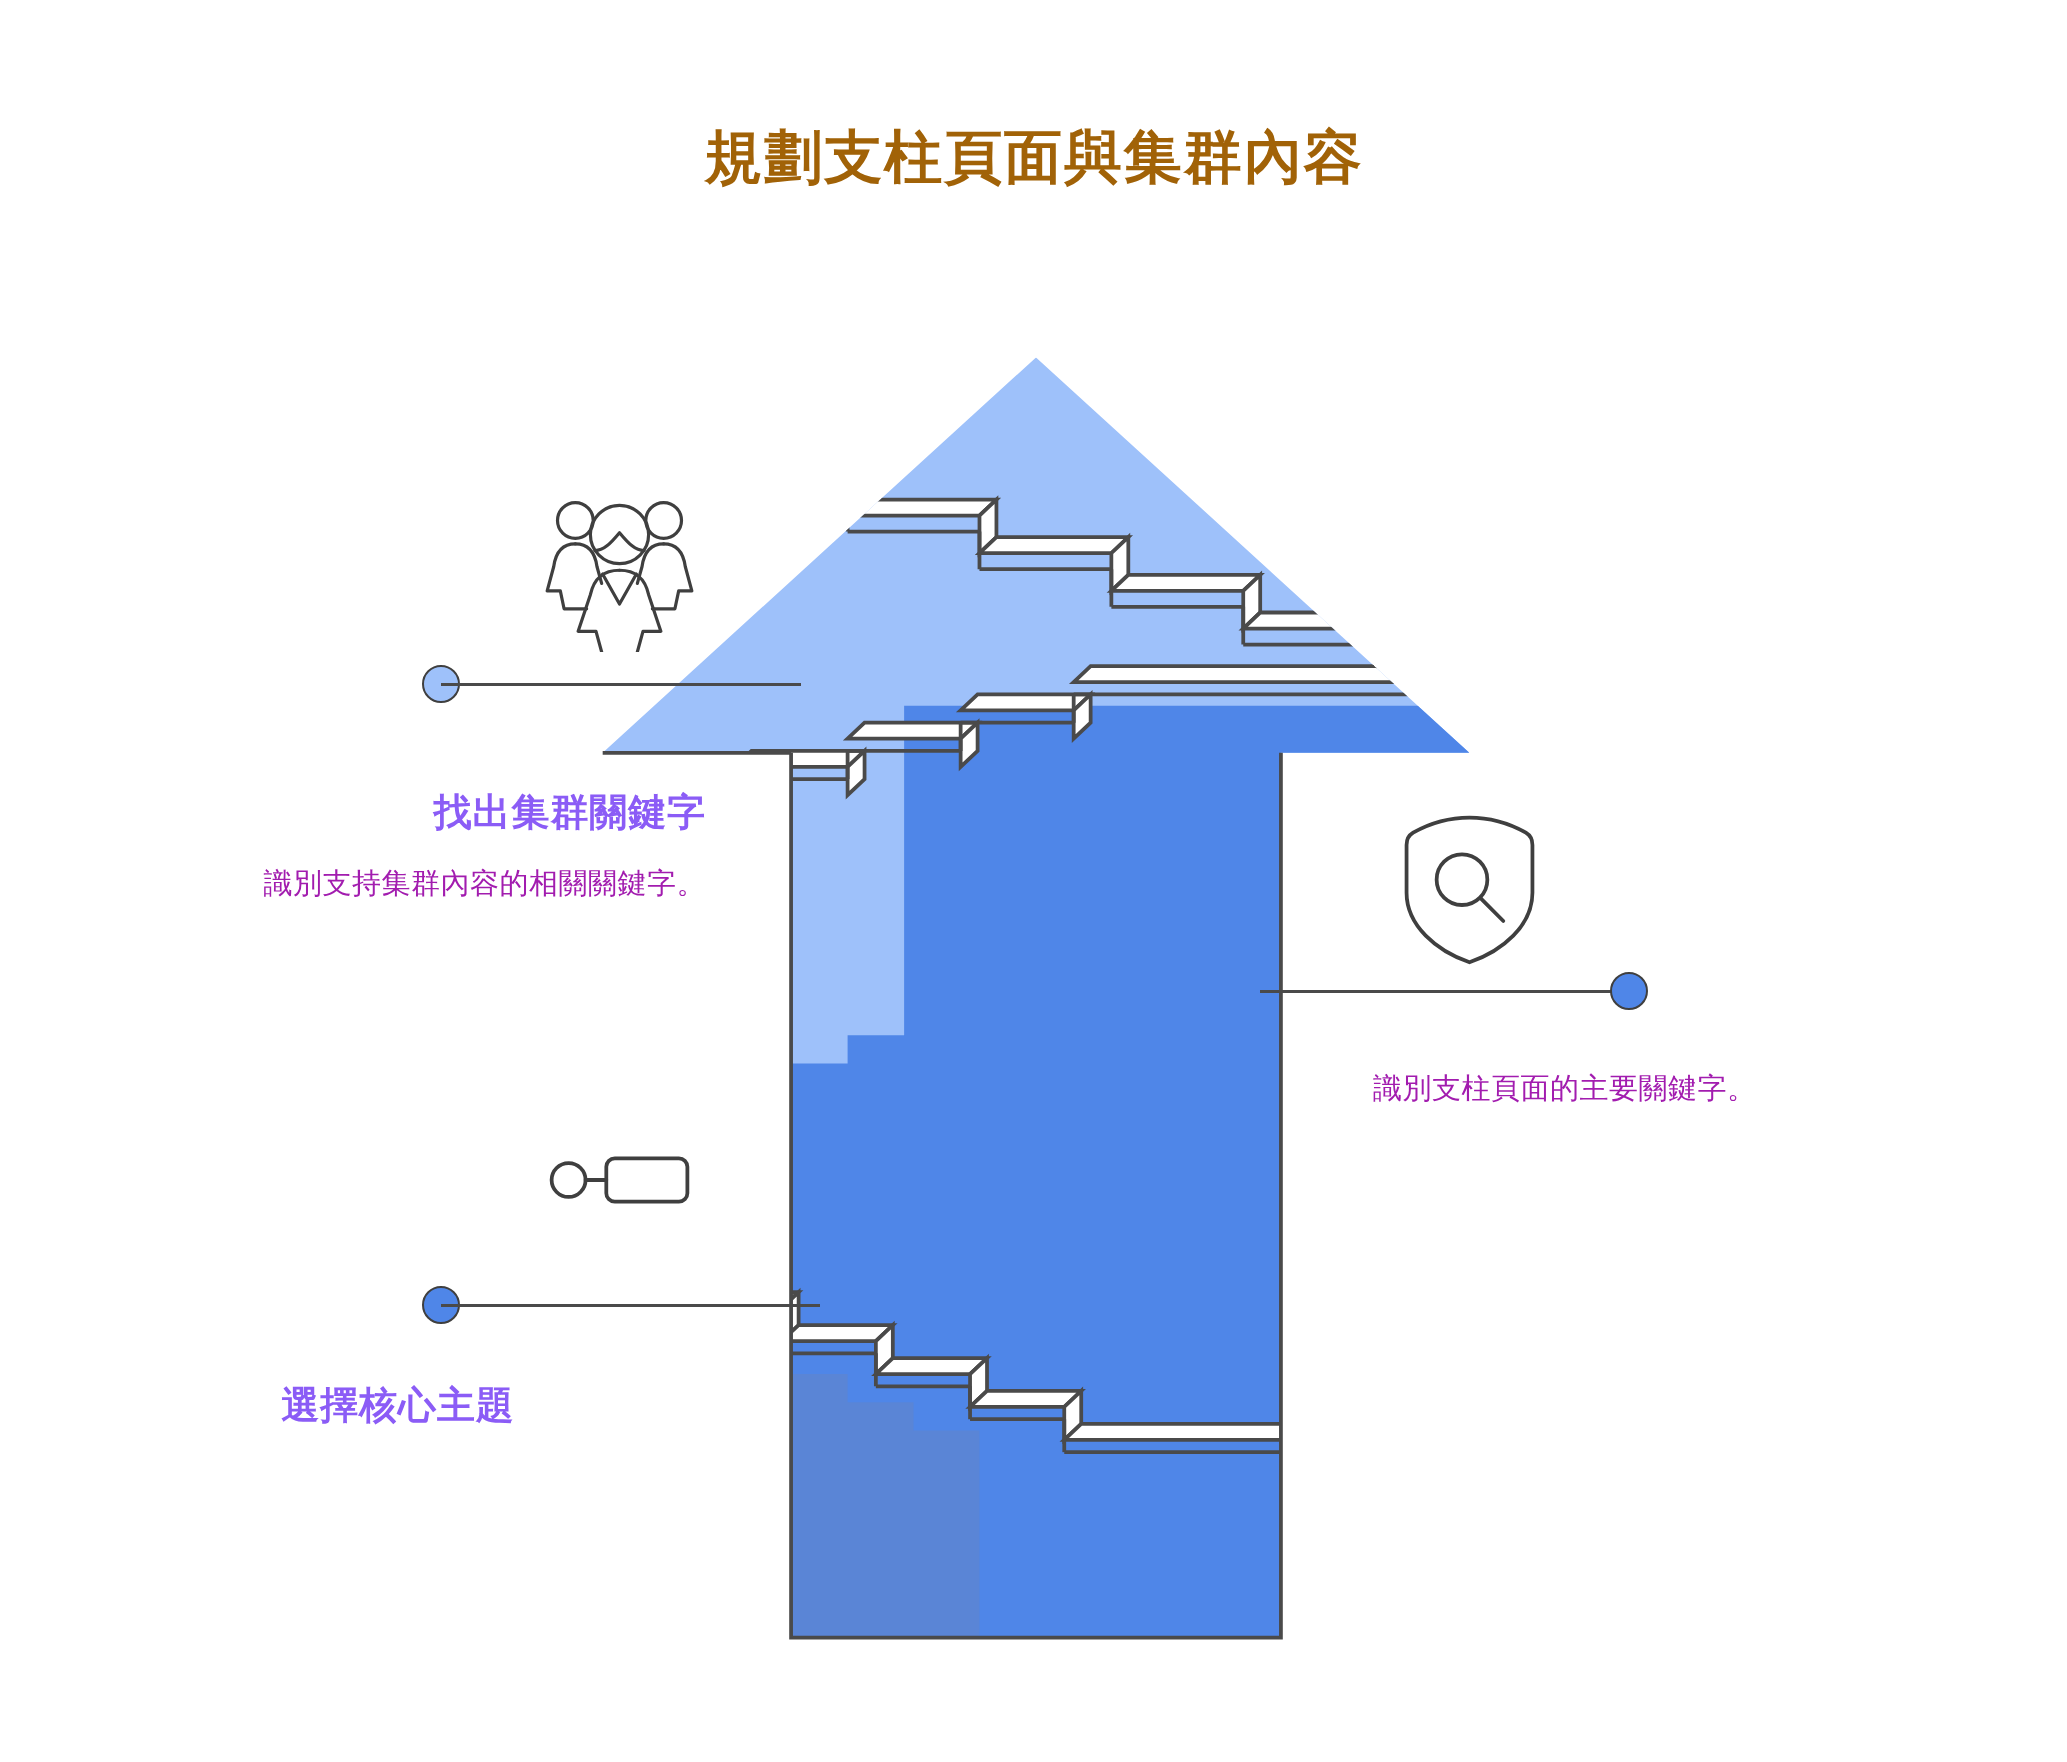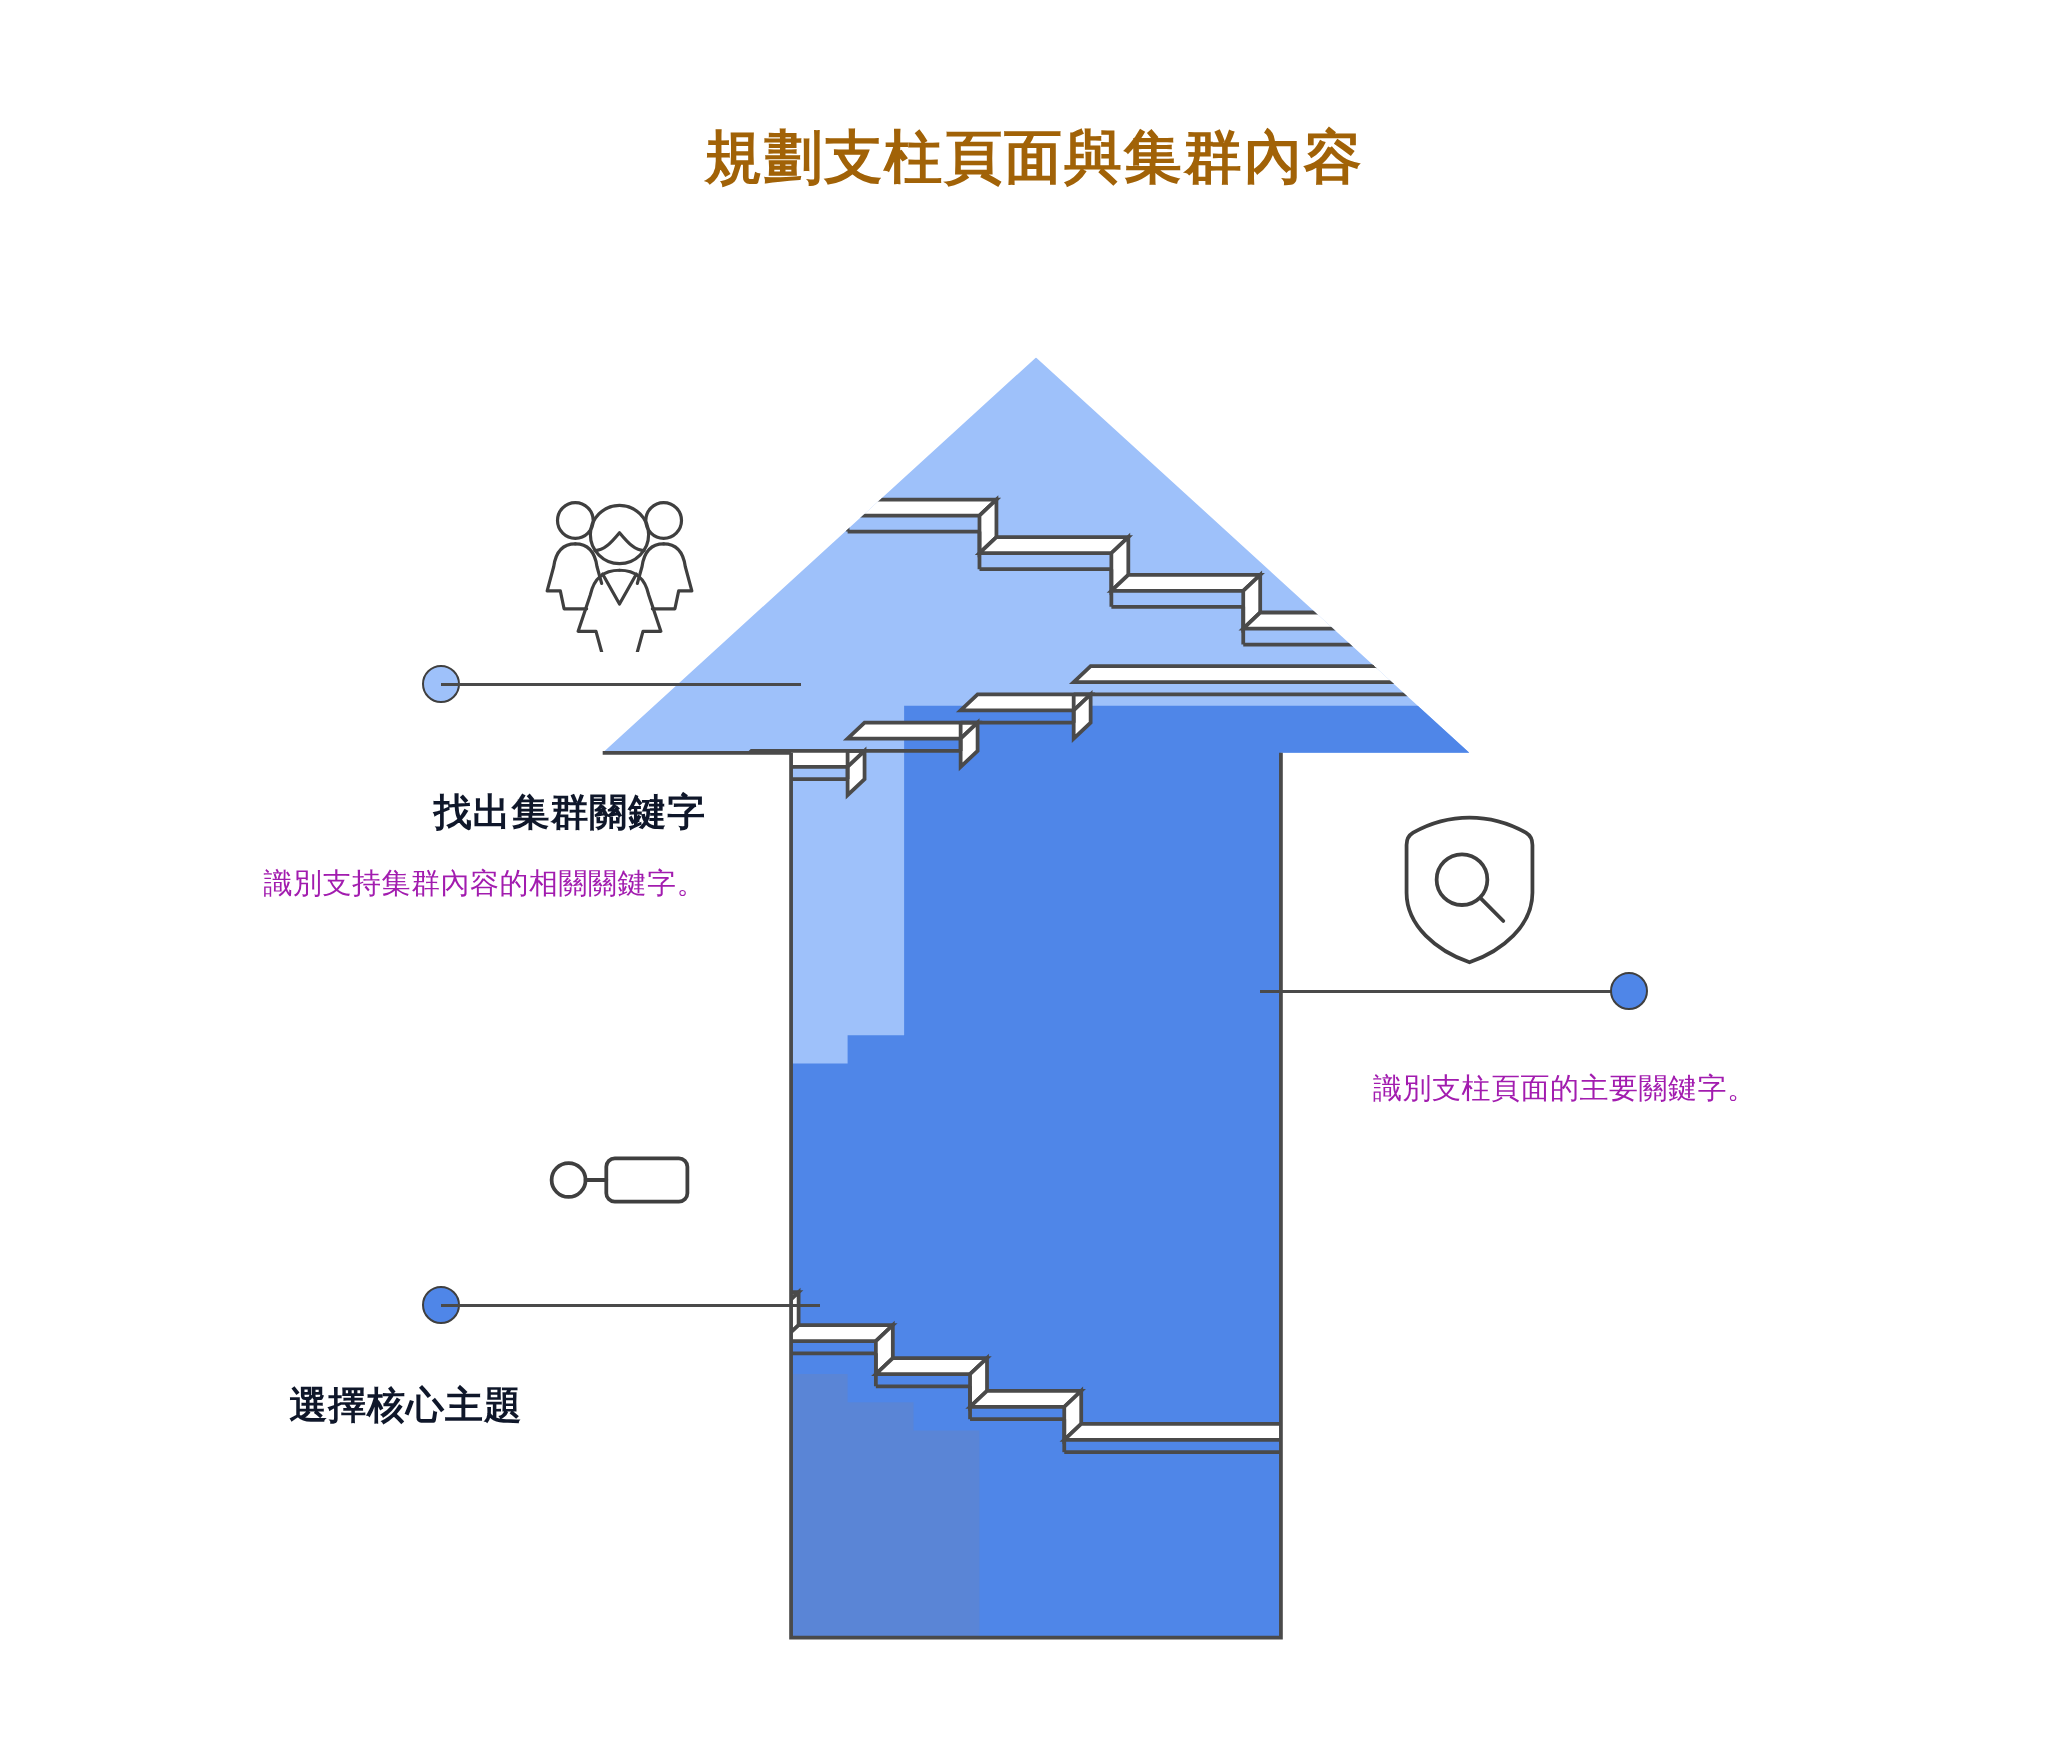--- a/index.html
+++ b/index.html
@@ -61,35 +61,35 @@
   #connector-pillar{left:1260px;top:972px;width:388px;}
   #connector-pillar .line{left:0;width:369px;}
   #connector-pillar .dot{left:350px;background:#4f86e8;}
 
   
   .block{position:absolute;}
   .block h2{
     margin:0 0 24.5px 0;
     font-size:38px;
     font-weight:700;
-    color:#0f172a;
+    color:#8b5cf6;
     letter-spacing:0.9px;
     line-height:1.25;
   }
   .block p{
     margin:0;
     font-size:29px;
     font-weight:400;
     color:#a21caf;
     line-height:1.55;
     letter-spacing:0.5px;
   }
 
   #block-cluster{left:94px;top:789px;width:612px;text-align:right;}
-  #block-core{left:114px;top:1382px;width:584px;text-align:center;}
+  #block-core{left:106px;top:1382px;width:584px;text-align:center;}
   #block-pillar{left:1373px;top:1066px;width:537px;text-align:left;}
 </style>
 </head>
 <body style="background: rgb(255, 255, 255);">
 
 <div class="stage">
 
   <div id="page-title">規劃支柱頁面與集群內容</div>
 
   <svg id="arrow-graphic" viewBox="0 0 1000 1380" preserveAspectRatio="none">

